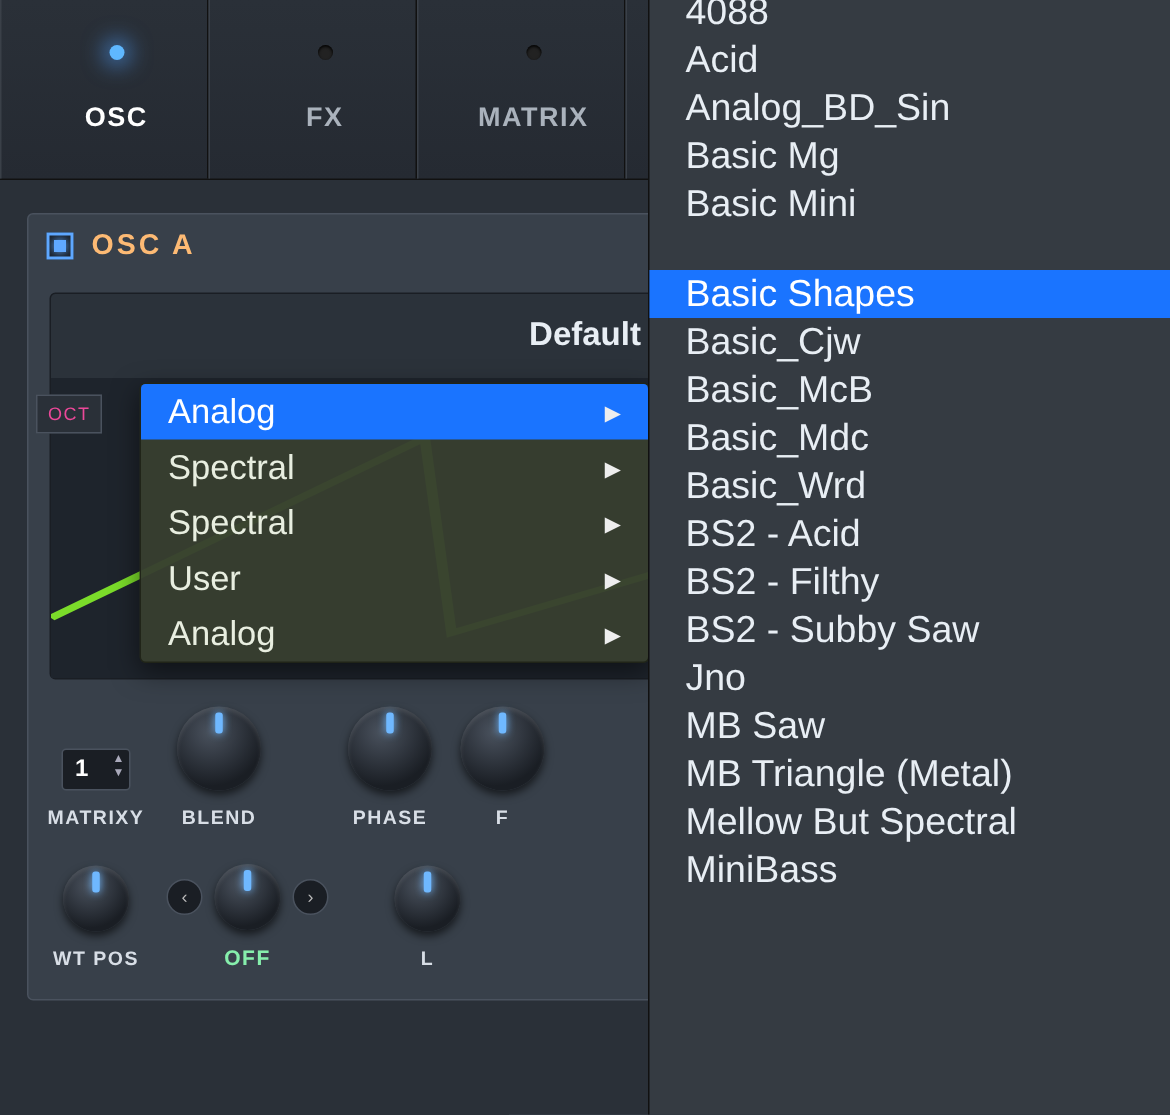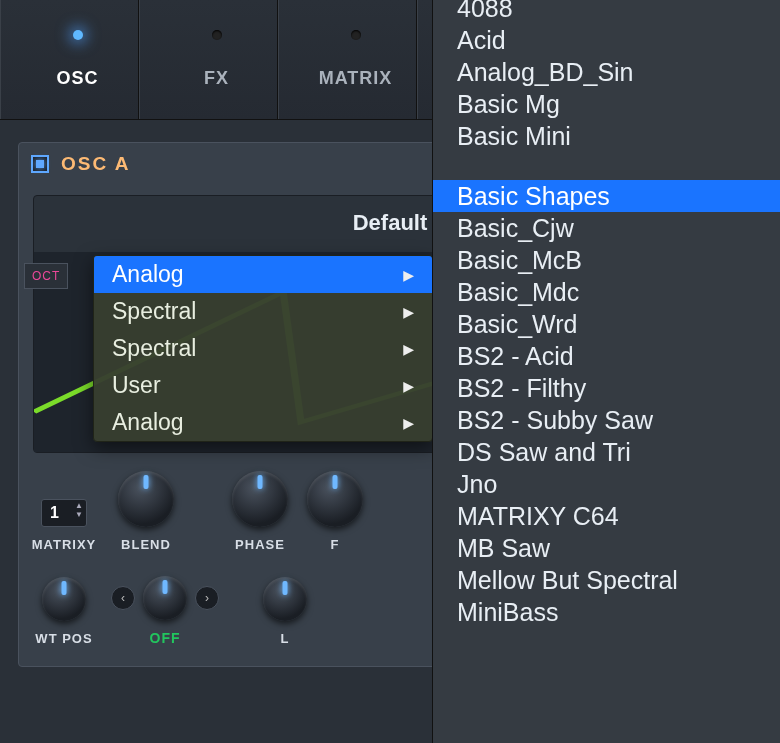--- a/index.html
+++ b/index.html
@@ -168,21 +168,21 @@
     width: 24px; height: 24px;
     border-radius: 50%;
     background: #1a1e24;
     border: 1px solid #4a525e;
     color: #bbb;
     display: flex; align-items: center; justify-content: center;
     font-size: 12px;
     cursor: pointer;
   }
   .off-label {
-    font-size: 14px; font-weight: 700; color: #22c55e;
+    font-size: 14px; font-weight: 700; color: #86efac;
     letter-spacing: 1px;
   }
   
   .category-menu {
     position: absolute;
     left: 93px;
     top: 255px;
     width: 340px;
     background: #424a3a;
     background: rgba(55,62,48,.96);
@@ -355,19 +355,18 @@
   <div class="submenu-item">Basic Mg</div>
   <div class="submenu-item">Basic Mini</div>
   <div class="submenu-item selected">Basic Shapes</div>
   <div class="submenu-item">Basic_Cjw</div>
   <div class="submenu-item">Basic_McB</div>
   <div class="submenu-item">Basic_Mdc</div>
   <div class="submenu-item">Basic_Wrd</div>
   <div class="submenu-item">BS2 - Acid</div>
   <div class="submenu-item">BS2 - Filthy</div>
   <div class="submenu-item">BS2 - Subby Saw</div>
-  <div class="submenu-item">DS Saw and Tri</div>
   <div class="submenu-item">Jno</div>
-  <div class="submenu-item">MATRIXY C64</div>
   <div class="submenu-item">MB Saw</div>
+  <div class="submenu-item">MB Triangle (Metal)</div>
   <div class="submenu-item">Mellow But Spectral</div>
   <div class="submenu-item">MiniBass</div>
 </div>
 
 </body></html>

